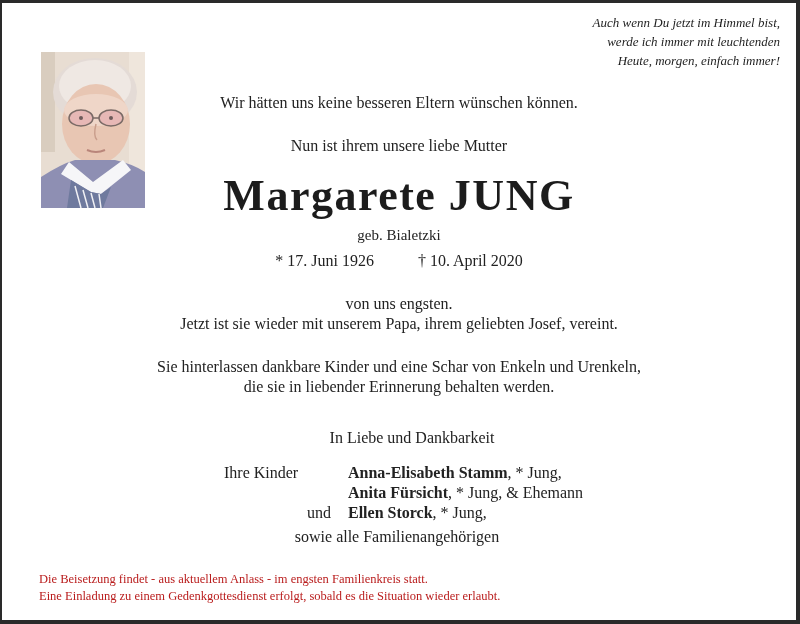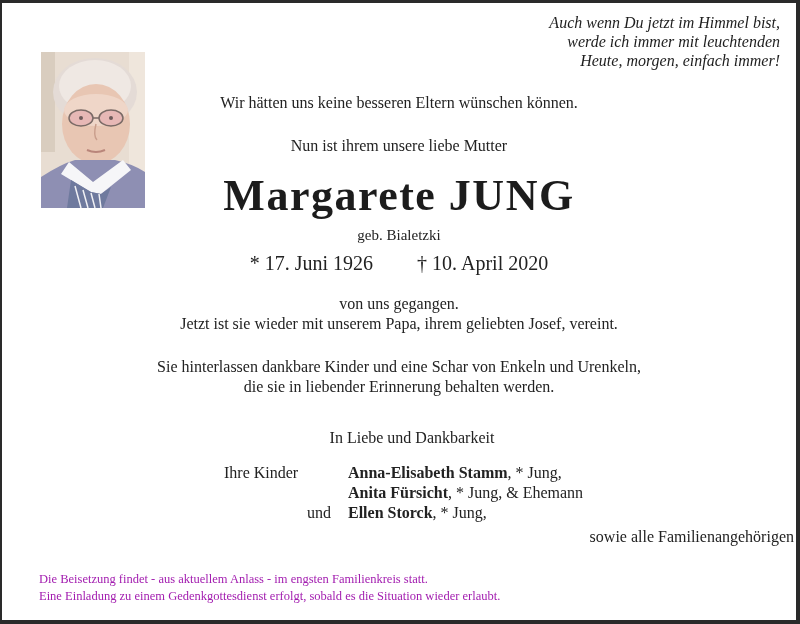--- a/index.html
+++ b/index.html
@@ -19,21 +19,21 @@
       background: #ffffff;
       color: #222222;
       font-family: "Liberation Serif", "DejaVu Serif", serif;
     }
     .quote {
       position: absolute;
       right: 16px;
       top: 10px;
       text-align: right;
       font-style: italic;
-      font-size: 16px;
+      font-size: 13px;
       line-height: 19px;
       color: #1e1e1e;
     }
     .quote span { display: block; }
     .photo {
       position: absolute;
       left: 39px;
       top: 49px;
       width: 104px;
       height: 156px;
@@ -53,21 +53,21 @@
     .line2 { top: 134px; }
     .name {
       top: 168px;
       font-size: 44px;
       font-weight: bold;
       letter-spacing: 1.5px;
       color: #1c1c1c;
       line-height: 50px;
     }
     .maiden { top: 224px; font-size: 15px; }
-    .dates { top: 249px; font-size: 20px; }
+    .dates { top: 249px; font-size: 16px; }
     .dates .birth { display: inline-block; margin-right: 44px; }
     .gone1 { top: 292px; }
     .gone2 { top: 312px; }
     .left1 { top: 355px; }
     .left2 { top: 375px; }
     .love { top: 426px; margin-left: 13px; }
     .signers {
       position: absolute;
       top: 460px;
       left: 0;
@@ -85,29 +85,28 @@
     }
     .sg-label.kinder { left: 222px; right: auto; }
     .sg-name {
       position: absolute;
       left: 346px;
       white-space: nowrap;
     }
     .sg-name b { font-weight: bold; }
     .sowie {
       top: 525px;
-      text-align: right;
     }
     .footer {
       position: absolute;
       left: 37px;
       top: 568px;
       font-size: 12.5px;
       line-height: 17px;
-      color: #a21caf;
+      color: #b91c1c;
       white-space: nowrap;
     }
     .footer span { display: block; }
   </style>
 </head>
 <body>
 
 <div class="page">
 
   <div class="quote">
@@ -148,21 +147,21 @@
 
   <div class="center line1">Wir hätten uns keine besseren Eltern wünschen können.</div>
   <div class="center line2">Nun ist ihrem unsere liebe Mutter</div>
 
   <div class="center name">Margarete JUNG</div>
   <div class="center maiden">geb. Bialetzki</div>
   <div class="center dates">
     <span class="birth">* 17. Juni 1926</span><span>† 10. April 2020</span>
   </div>
 
-  <div class="center gone1">von uns gegangen.</div>
+  <div class="center gone1">von uns engsten.</div>
   <div class="center gone2">Jetzt ist sie wieder mit unserem Papa, ihrem geliebten Josef, vereint.</div>
   <div class="center left1">Sie hinterlassen dankbare Kinder und eine Schar von Enkeln und Urenkeln,</div>
   <div class="center left2">die sie in liebender Erinnerung behalten werden.</div>
 
   <div class="center love">In Liebe und Dankbarkeit</div>
 
   <div class="signers">
     <div class="sg-row">
       <span class="sg-label kinder">Ihre Kinder</span>
       <span class="sg-name"><b>Anna-Elisabeth Stamm</b><span>, * Jung,</span></span>

